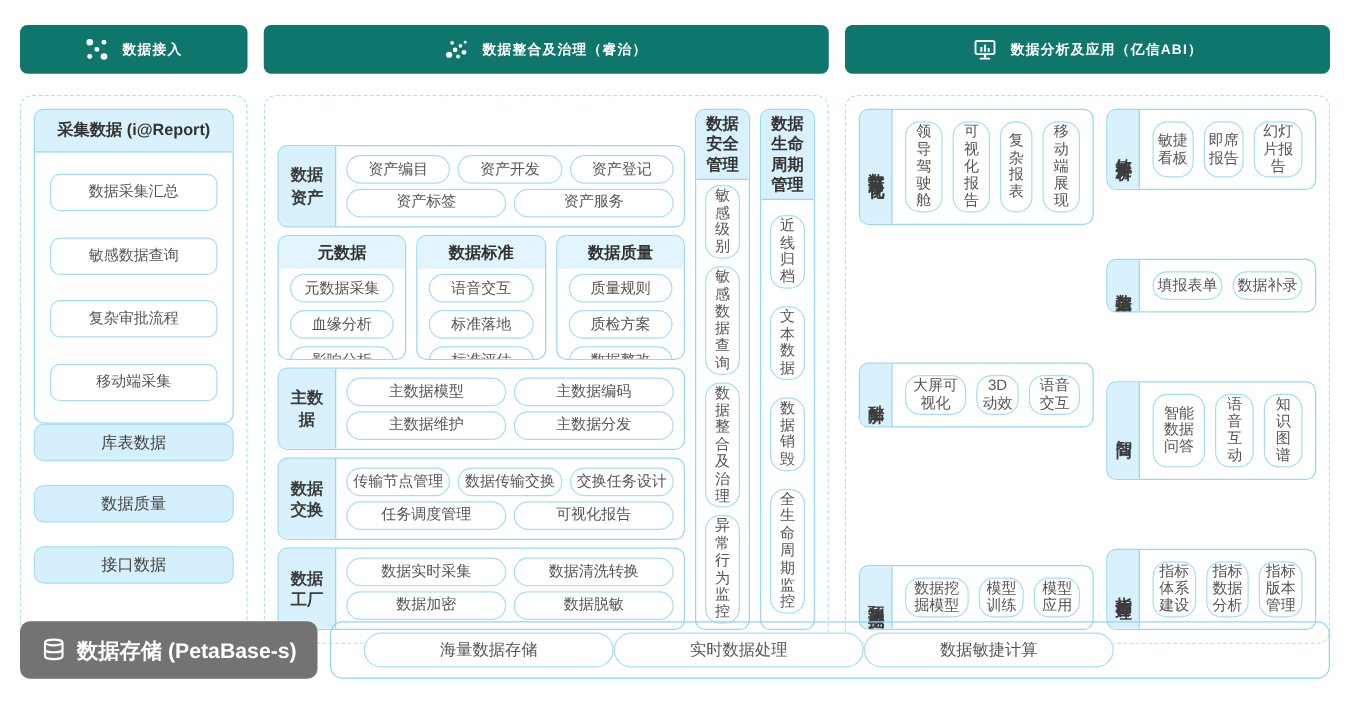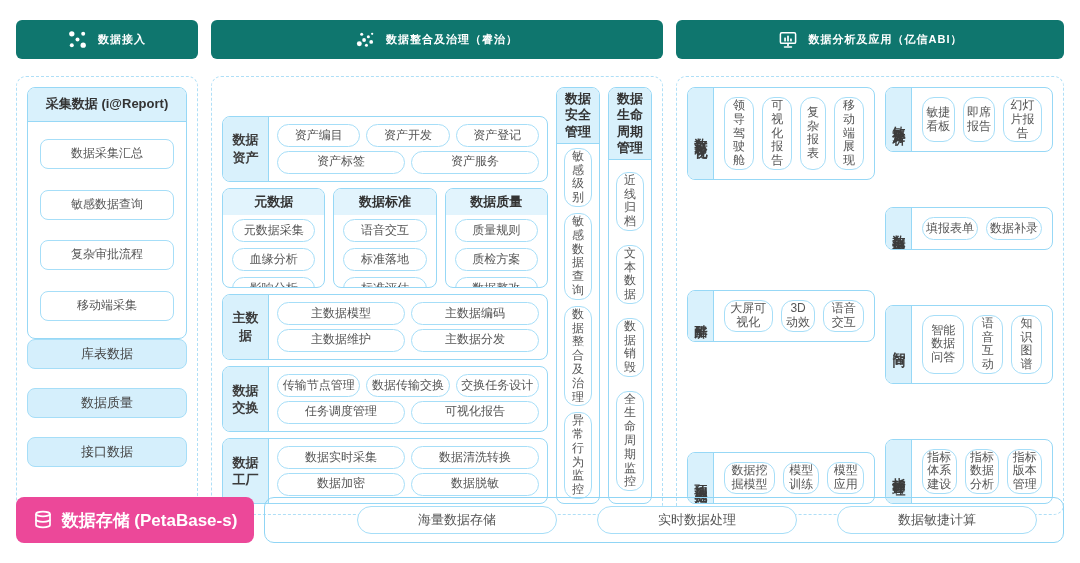--- a/index.html
+++ b/index.html
@@ -50,24 +50,24 @@
   .ana-col{display:flex;flex-direction:column;justify-content:space-between;min-width:0;}
   .ana-col.c1{width:188px;}
   .ana-col.c2{flex:1;}
   .group{border:1px solid #97D8F6;border-radius:8px;display:flex;align-items:stretch;overflow:hidden;background:#fff;}
   .group-label{width:26px;background:#D9F1FC;border-right:1px solid #97D8F6;display:flex;align-items:center;
                justify-content:center;font-weight:bold;font-size:13px;color:#3C3C3C;
                writing-mode:vertical-lr;text-orientation:upright;letter-spacing:2px;padding:6px 0;box-sizing:border-box;}
   .group-body{flex:1;display:flex;justify-content:center;gap:8px;padding:9px 10px;min-width:0;}
   
   .bottom-row{display:flex;align-items:center;gap:10px;height:48px;}
-  .storage-btn{width:238px;height:46px;background:#ec4899;border-radius:8px;color:#fff;display:flex;
+  .storage-btn{width:238px;height:46px;background:#737373;border-radius:8px;color:#fff;display:flex;
                align-items:center;justify-content:center;gap:9px;font-size:17px;font-weight:bold;cursor:pointer;}
   .storage-box{flex:1;height:46px;border:1.5px solid #90D5F5;border-radius:10px;display:flex;align-items:center;
-               justify-content:flex-end;padding:0 26px;box-sizing:border-box;gap:40px;}
+               justify-content:flex-start;padding:0 26px;box-sizing:border-box;}
   .pill.storage-pill{width:200px;min-height:28px;font-size:13px;border-radius:14px;}
 </style>
 </head>
 <body>
 
 <div class="page">
 
   <div class="top-row">
     <div class="hdr">
       <span class="icn">

